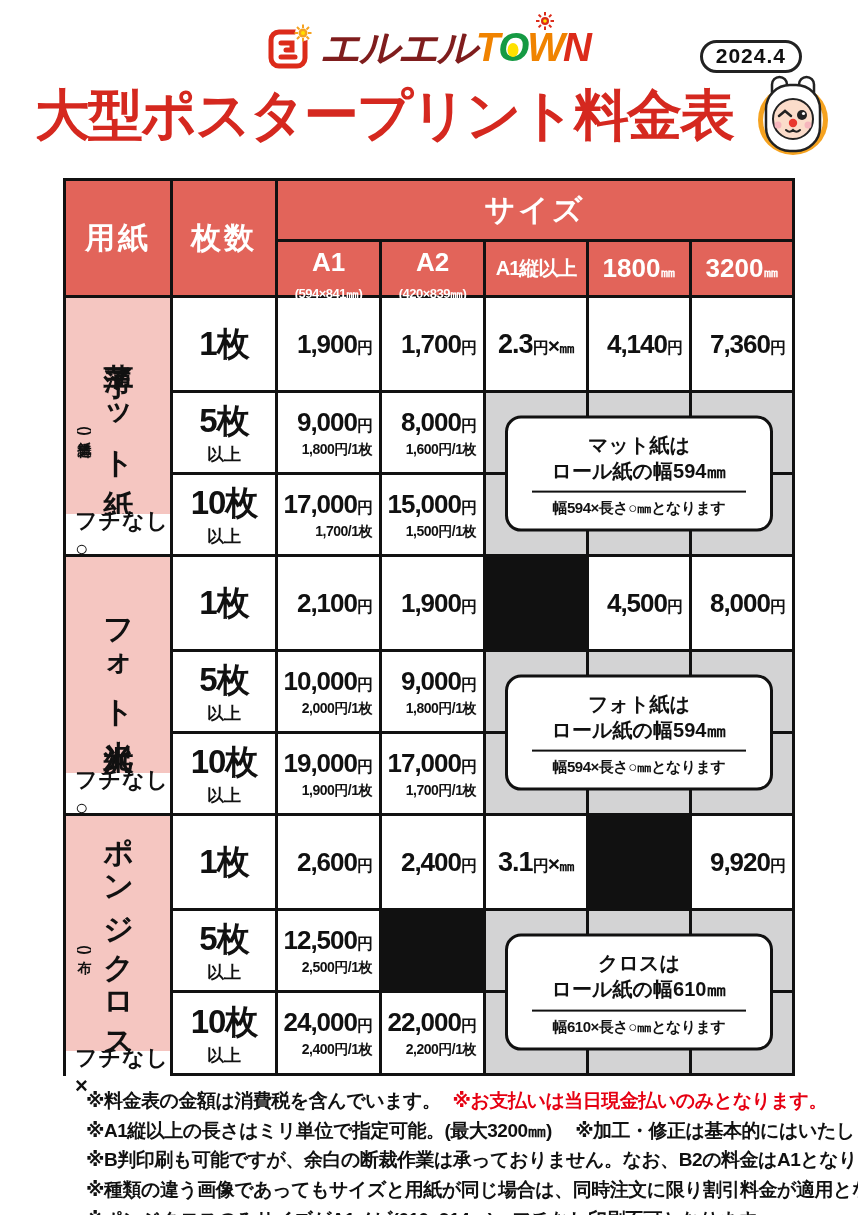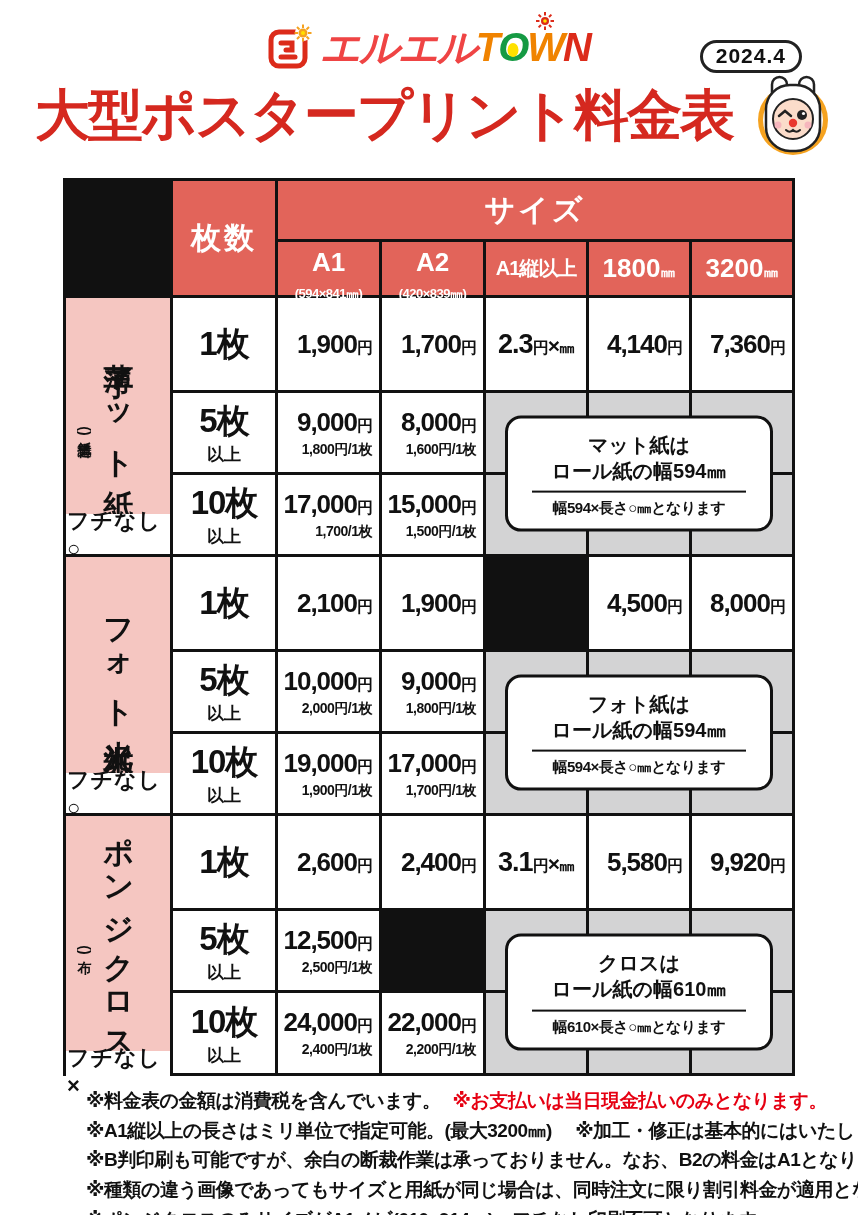--- a/index.html
+++ b/index.html
@@ -4,21 +4,21 @@
 <style>
   * { box-sizing: border-box; }
   html,body { margin:0; padding:0; }
   body {
     width:858px; height:1215px; position:relative; background:#fff;
     font-family:"Liberation Sans","DejaVu Sans",sans-serif; color:#111; overflow:hidden;
   }
   
   .brand-row { position:relative; height:70px; padding-top:24px; display:flex; justify-content:center; align-items:center; gap:8px; }
   .logo-text { font-style:italic; font-weight:900; font-size:40px; letter-spacing:-2px; white-space:nowrap; }
-  .logo-ll { color:#ef4444; }
+  .logo-ll { color:#7f1d1d; }
   .logo-t  { color:#f08300; }
   .logo-o  { color:#159a43; position:relative; display:inline-block; }
   .o-dot   { position:absolute; left:50%; top:56%; transform:translate(-50%,-50%); width:11px; height:14px; background:#ffe100; border-radius:50%; }
   .logo-w  { color:#f08300; position:relative; display:inline-block; }
   .w-sun   { position:absolute; top:-13px; left:50%; transform:translateX(-50%); line-height:0; }
   .logo-n  { color:#dc2b1a; }
   .date-badge { position:absolute; right:56px; top:40px; border:3px solid #222; border-radius:18px; padding:1px 13px 2px; font-size:21px; font-weight:700; letter-spacing:1px; }
   
   .title-row { display:flex; justify-content:center; align-items:center; gap:6px; height:92px; }
   .page-title { margin:12px; font-size:55px; font-weight:900; color:#d5281f; letter-spacing:-2px; white-space:nowrap; }
@@ -44,21 +44,21 @@
   .yen { font-size:16px; }
   .price-per { font-size:14px; font-weight:700; margin-top:3px; letter-spacing:-0.5px; }
   .rate-cell { align-items:center; padding-right:0; }
   .rate-big { font-size:27px; letter-spacing:-1px; }
   .rate-sm  { font-size:16px; }
   .rate-x   { font-size:21px; }
   .paper-cell { background:#f5c6c1; position:relative; display:flex; flex-direction:column; }
   .paper-vert { flex:1; display:flex; align-items:center; justify-content:center; }
   .paper-name { writing-mode:vertical-rl; text-orientation:mixed; font-size:30px; font-weight:800; letter-spacing:5px; white-space:nowrap; }
   .paper-sub  { position:absolute; left:10px; top:52%; transform:translateY(-50%); writing-mode:vertical-rl; text-orientation:mixed; font-size:14px; font-weight:700; }
-  .fuchi-label { background:#fff; height:40px; display:flex; align-items:center; padding-left:1px; font-size:22px; font-weight:800; letter-spacing:1px; }
+  .fuchi-label { background:#fff; height:40px; display:flex; align-items:center; padding-left:9px; font-size:22px; font-weight:800; letter-spacing:1px; }
   .gray-merge { background:#d3d3d4; position:relative; }
   .gray-vline { position:absolute; top:0; bottom:0; width:3px; background:#111; }
   .v1 { left:100px; } .v2 { left:203px; }
   .gray-hline { position:absolute; left:0; right:0; height:3px; background:#111; top:79px; }
   .note-box { position:absolute; left:50%; top:50%; transform:translate(-50%,-50%); width:268px; background:#fff; border:3px solid #111; border-radius:16px; padding:13px 8px 11px; text-align:center; z-index:2; }
   .note-title { font-size:20px; font-weight:800; line-height:1.32; }
   .note-divider { height:2px; background:#111; margin:7px 16px 6px; }
   .note-body { font-size:15px; font-weight:700; letter-spacing:-0.5px; }
   
   .footnotes { position:absolute; left:86px; top:1086px; font-size:19px; font-weight:700; line-height:1.56; letter-spacing:-0.5px; }
@@ -122,20 +122,23 @@
     <circle cx="52.5" cy="39.5" r="1.6" fill="#fff"></circle>
     <circle cx="42" cy="49" r="4.2" fill="#e8382f"></circle>
     <path d="M35 56 q3.5 3.5 7 0 q3.5 3.5 7 0" fill="none" stroke="#222" stroke-width="2" stroke-linecap="round"></path>
     <circle cx="27" cy="51" r="3.5" fill="#f6b6bd"></circle>
     <circle cx="57" cy="51" r="3.5" fill="#f6b6bd"></circle>
   </svg>
 </div>
 
 <div class="price-table">
 
+  <div class="hdr" style="grid-area:1/1/3/2">
+      <span class="hdr-big">用紙</span>
+    </div>
   <div class="hdr" style="grid-area:1/2/3/3">
       <span class="hdr-big">枚数</span>
     </div>
   <div class="hdr" style="grid-area:1/3/2/8">
       <span class="hdr-big">サイズ</span>
     </div>
   <div class="hdr" style="grid-area:2/3">
       <span class="sub-name">A1</span>
       <span class="sub-dim">(594×841㎜)</span>
     </div>
@@ -284,23 +287,20 @@
     </div>
   <div class="cell price-cell" style="grid-area:9/3">
       <div class="price-main"><span>2,600</span><span class="yen">円</span></div>
     </div>
   <div class="cell price-cell" style="grid-area:9/4">
       <div class="price-main"><span>2,400</span><span class="yen">円</span></div>
     </div>
   <div class="cell price-cell rate-cell" style="grid-area:9/5">
       <div class="price-main"><span class="rate-big">3.1</span><span class="rate-sm">円</span><span class="rate-x">×</span><span class="rate-sm">㎜</span></div>
     </div>
-  <div class="cell price-cell" style="grid-area:9/6">
-      <div class="price-main"><span>5,580</span><span class="yen">円</span></div>
-    </div>
   <div class="cell price-cell" style="grid-area:9/7">
       <div class="price-main"><span>9,920</span><span class="yen">円</span></div>
     </div>
 
   <div class="cell qty-cell" style="grid-area:10/2">
       <span class="qty-main">5枚</span>
       <span class="qty-sub">以上</span>
     </div>
   <div class="cell price-cell" style="grid-area:10/3">
       <div class="price-main"><span>12,500</span><span class="yen">円</span></div>

